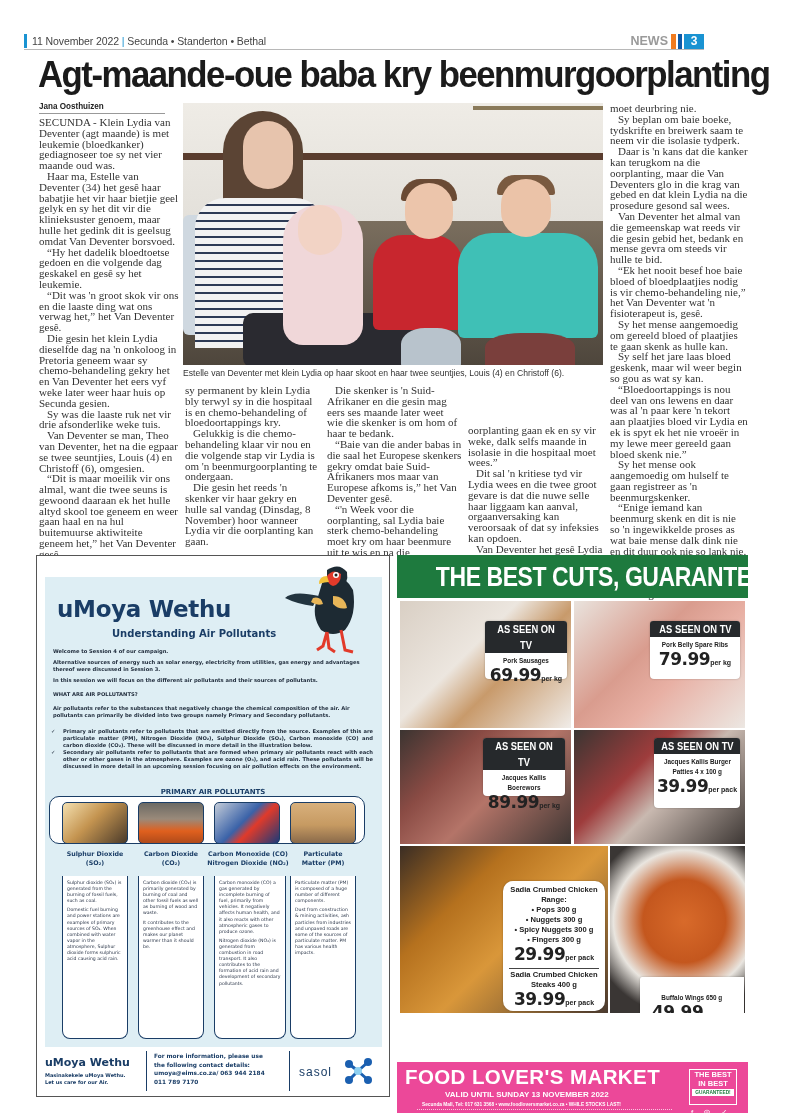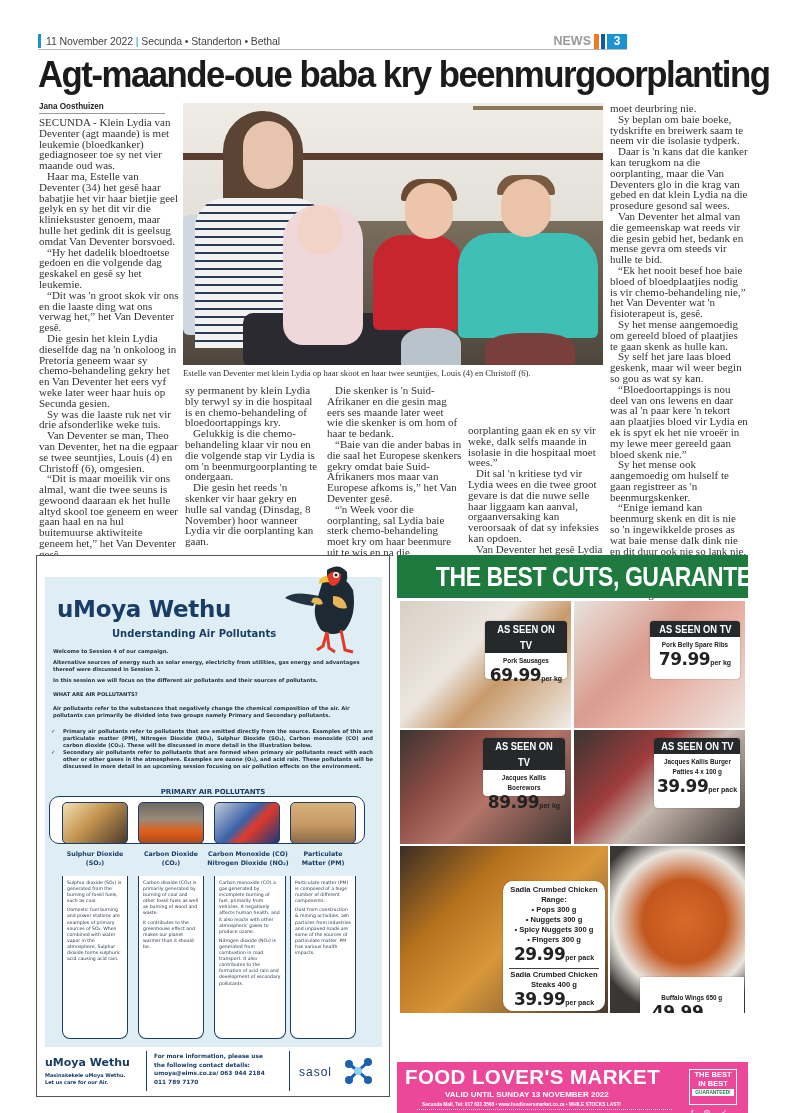--- a/index.html
+++ b/index.html
@@ -1,20 +1,20 @@
 <!DOCTYPE html>
 <html><head>
 <meta charset="utf-8">
 <style>
   * { box-sizing: border-box; margin: 0; padding: 0; }
   html, body { width: 786px; height: 1113px; background: #fff; overflow: hidden; }
   body { position: relative; font-family: "Liberation Serif", serif; color: #222; }
 
   
-  .topbar { position: absolute; left: 38px; top: 34px; width: 589px; height: 16px; border-bottom: 1px solid #b8b8b8; }
+  .topbar { position: absolute; left: 24px; top: 34px; width: 680px; height: 16px; border-bottom: 1px solid #b8b8b8; }
   .topbar .accent { position: absolute; left: 0; top: 0; width: 3px; height: 14px; background: #1a93d2; }
   .topbar .dateline { position: absolute; left: 8px; top: 1px; font-family: "Liberation Sans", sans-serif; font-size: 10.5px; color: #444; letter-spacing: -0.1px; }
   .topbar .dateline .sep { color: #1a93d2; }
   .topbar .section { position: absolute; right: 36px; top: 0; font-family: "Liberation Sans", sans-serif; font-weight: bold; font-size: 12.5px; color: #9a9a9a; }
   .topbar .tag-orange { position: absolute; right: 28px; top: 0; width: 5px; height: 15px; background: #f07b1f; }
   .topbar .tag-blue { position: absolute; right: 22px; top: 0; width: 4px; height: 15px; background: #0d5aa7; }
   .topbar .pagenum { position: absolute; right: 0; top: 0; width: 20px; height: 15px; background: #1a93d2; color: #fff; font-family: "Liberation Sans", sans-serif; font-weight: bold; font-size: 12px; text-align: center; line-height: 15px; }
 
   .headline { position: absolute; left: 38px; top: 52px; width: 712px; font-family: "Liberation Sans", sans-serif; font-weight: bold; font-size: 37px; letter-spacing: -1.6px; color: #1b1b1b; transform: scaleX(0.94); transform-origin: left; white-space: nowrap; line-height: 46px; }
 
@@ -44,21 +44,21 @@
   .photo .boy1-face { left: 222px; top: 80px; width: 48px; height: 56px; background: #ecc5ab; border-radius: 24px; }
   .photo .boy1-hair { left: 218px; top: 76px; width: 56px; height: 22px; background: #6a4a34; border-radius: 28px 28px 4px 4px; }
   .photo .boy1-body { left: 190px; top: 132px; width: 90px; height: 95px; background: #c8262e; border-radius: 30px 30px 6px 6px; }
   .photo .boy1-legs { left: 218px; top: 225px; width: 60px; height: 40px; background: #b8c3cc; }
   .photo .boy2-face { left: 318px; top: 76px; width: 50px; height: 58px; background: #ebc3a8; border-radius: 25px; }
   .photo .boy2-hair { left: 314px; top: 72px; width: 58px; height: 20px; background: #7a5a40; border-radius: 28px 28px 4px 4px; }
   .photo .boy2-body { left: 275px; top: 130px; width: 140px; height: 105px; background: #3fc0b6; border-radius: 34px 34px 6px 6px; }
   .photo .boy2-shorts { left: 302px; top: 230px; width: 90px; height: 35px; background: #7a3f3c; }
   .photo .cushion { left: 0; top: 112px; width: 28px; height: 120px; background: #cfd8e0; border-radius: 6px; }
 
-  .caption { position: absolute; left: 183px; top: 368px; width: 420px; font-family: Liberation Serif, serif; font-size: 8.6px; color: #333; white-space: nowrap; }
+  .caption { position: absolute; left: 183px; top: 368px; width: 420px; font-family: Liberation Sans, sans-serif; font-size: 8.6px; color: #333; white-space: nowrap; }
 
   
   .umoya { position: absolute; left: 36px; top: 555px; width: 354px; height: 542px; border: 1px solid #555; background: #fff; }
   .umoya .panel { position: absolute; left: 8px; top: 21px; width: 337px; height: 470px; background: #deeef4; }
   .u-font { font-family: "DejaVu Sans", sans-serif; }
   .umoya .title { position: absolute; left: 20px; top: 40px; font-size: 23px; font-weight: bold; color: #1a3d66; letter-spacing: -0.3px; }
   .umoya .subtitle { position: absolute; left: 75px; top: 72px; font-size: 10px; font-weight: bold; color: #1a3d66; }
   .umoya .para { position: absolute; left: 16px; width: 322px; font-size: 5.2px; line-height: 7px; color: #1e2a3a; font-weight: bold; }
   .umoya .bullets { position: absolute; left: 14px; top: 172px; width: 322px; font-size: 5.2px; line-height: 7px; color: #1e2a3a; font-weight: bold; }
   .umoya .bullets li { list-style: none; position: relative; padding-left: 12px; margin-bottom: 0; text-align: justify; }

